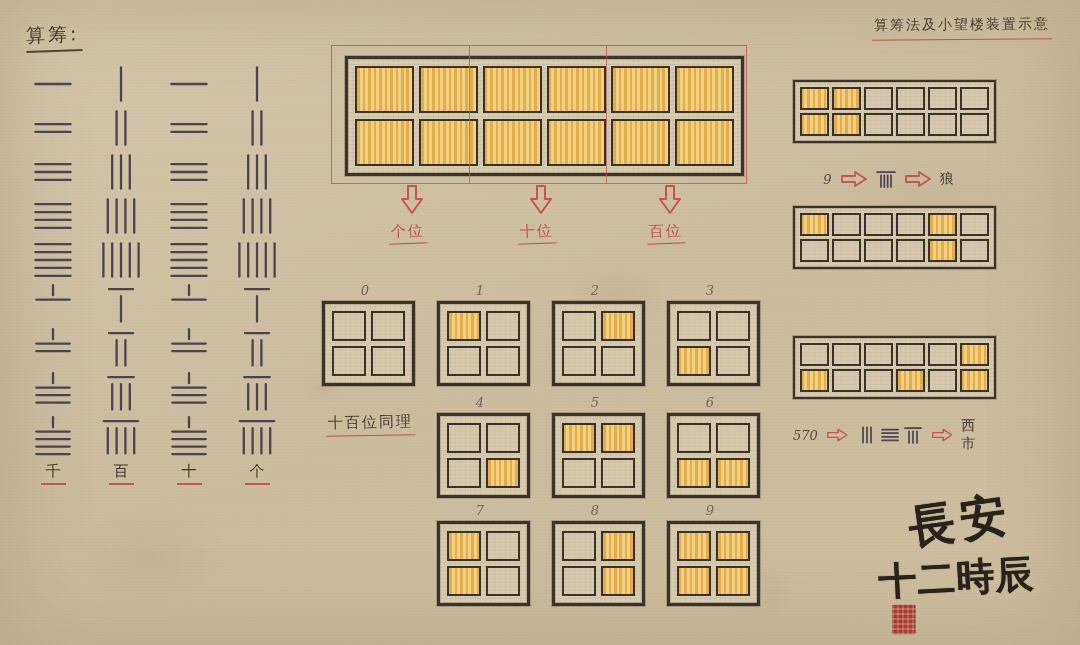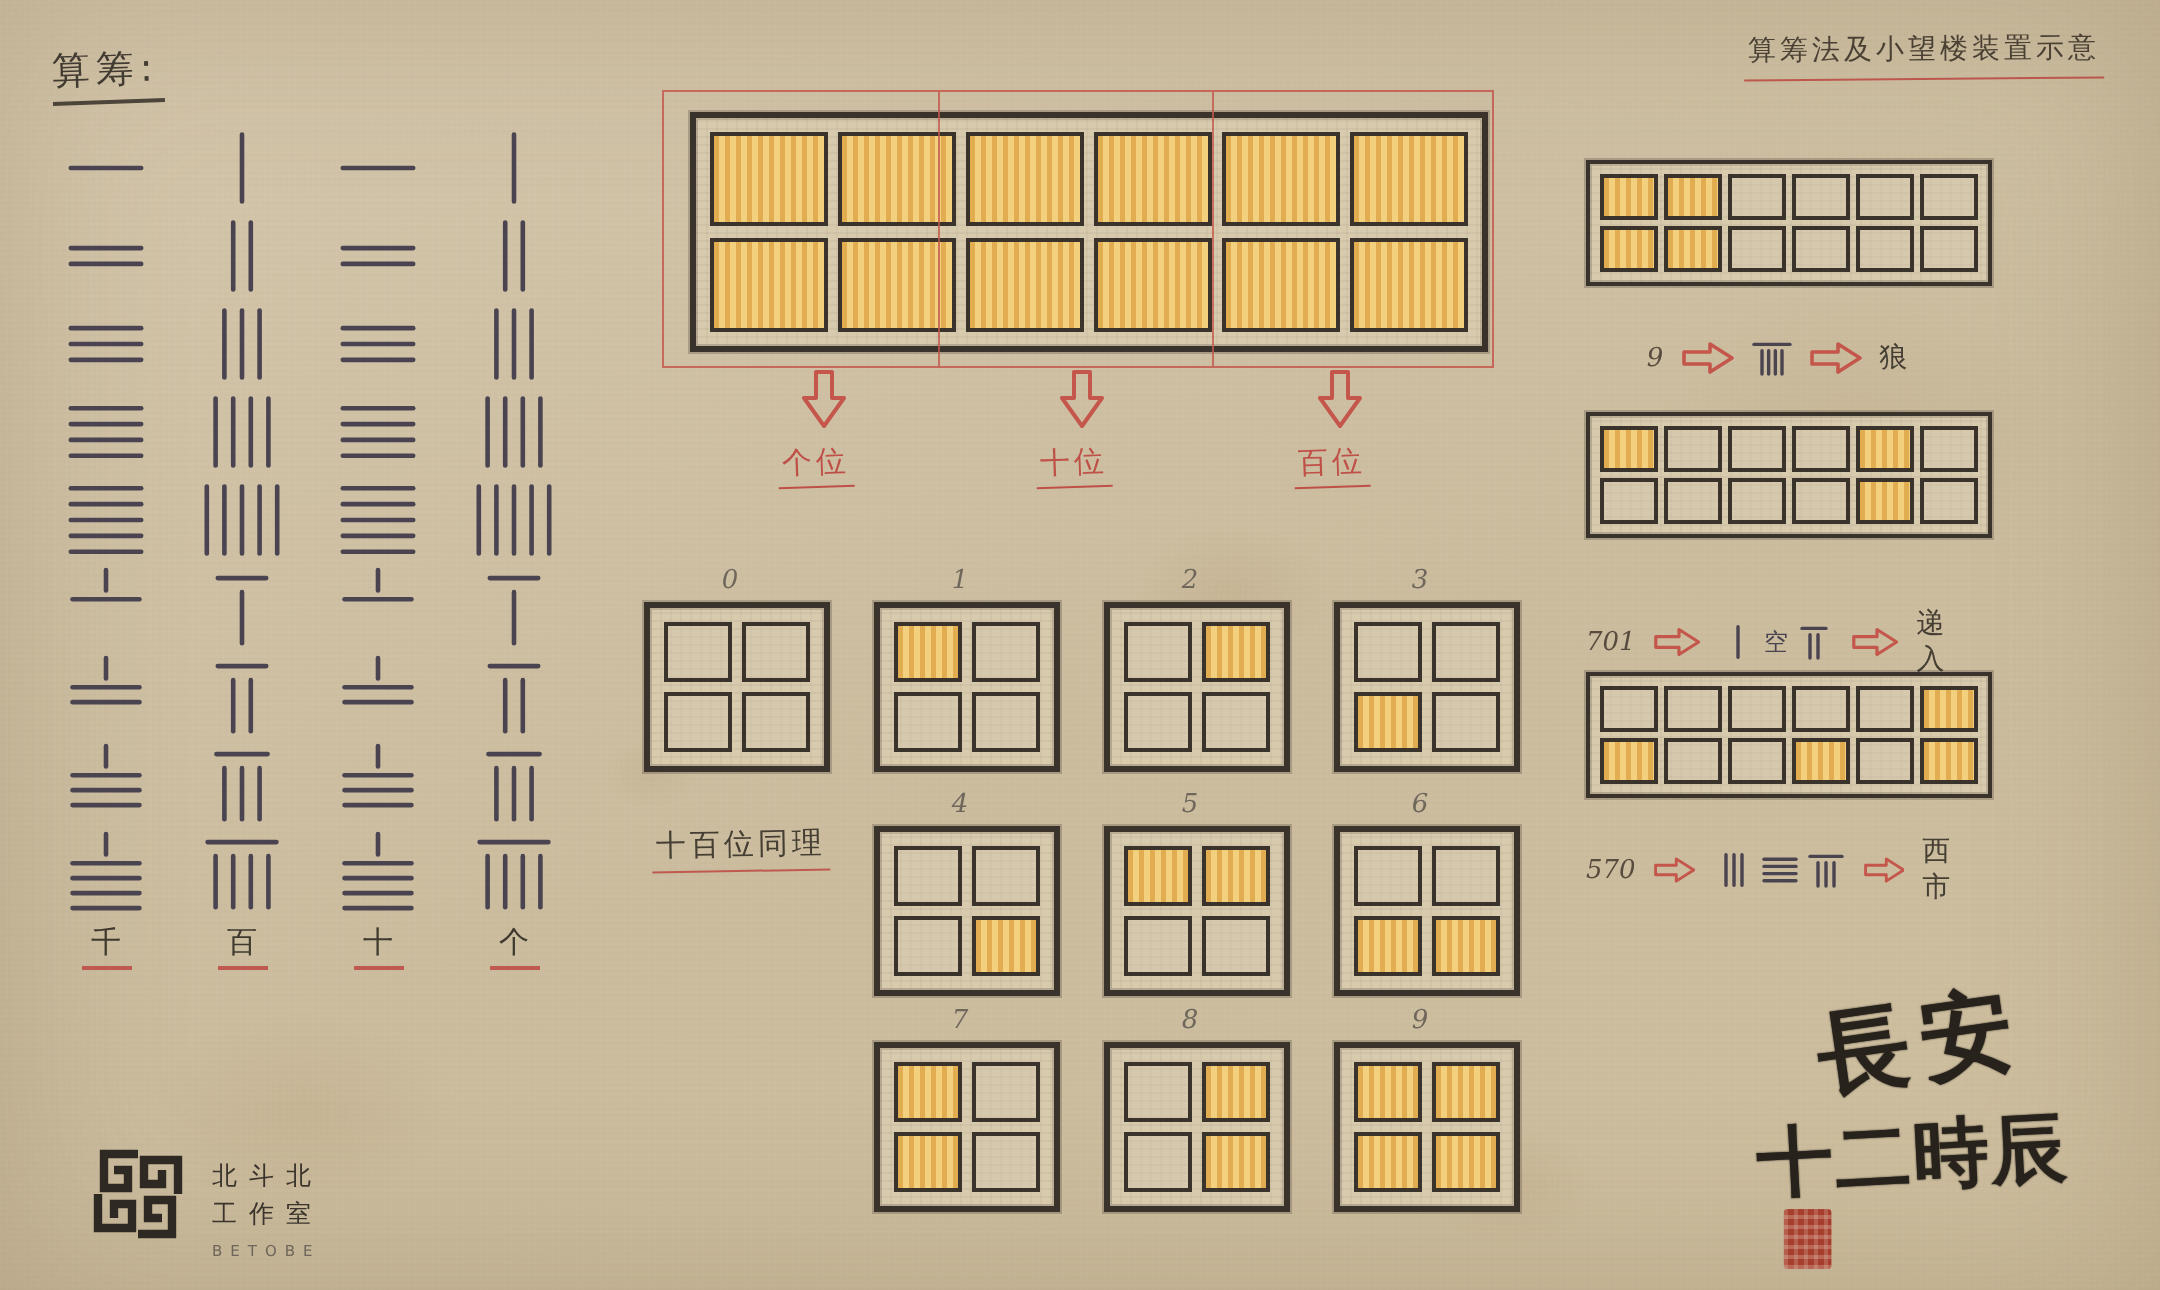--- a/index.html
+++ b/index.html
@@ -535,41 +535,20 @@
         <div class="pane"></div>
         <div class="pane lit"></div>
         <div class="pane"></div>
         <div class="pane"></div>
         <div class="pane"></div>
         <div class="pane"></div>
         <div class="pane"></div>
         <div class="pane lit"></div>
         <div class="pane"></div>
       </div>
-    <div class="annotation" style="margin-top:34px">
-      <span class="num">701</span>
-      <svg class="arrow-right" viewBox="0 0 26 16">
-          <path d="M1 5 H14 V1 L25 8 L14 15 V11 H1 Z" fill="none" stroke="#c4564c" stroke-width="1.8" stroke-linejoin="round"></path>
-        </svg>
-      <span class="rods">
-          <svg width="20" height="20" viewBox="0 0 20 20">
-            <line x1="10" y1="2.4" x2="10" y2="17.6" stroke="#4a4350" stroke-width="1.7" stroke-linecap="round"></line>
-          </svg>
-          <span class="kong">空</span>
-          <svg width="20" height="20" viewBox="0 0 20 20">
-            <line x1="4" y1="3.2" x2="16" y2="3.2" stroke="#4a4350" stroke-width="1.7" stroke-linecap="round"></line>
-            <line x1="8" y1="6.4" x2="8" y2="18" stroke="#4a4350" stroke-width="1.7" stroke-linecap="round"></line>
-            <line x1="12" y1="6.4" x2="12" y2="18" stroke="#4a4350" stroke-width="1.7" stroke-linecap="round"></line>
-          </svg>
-        </span>
-      <svg class="arrow-right" viewBox="0 0 26 16">
-          <path d="M1 5 H14 V1 L25 8 L14 15 V11 H1 Z" fill="none" stroke="#c4564c" stroke-width="1.8" stroke-linejoin="round"></path>
-        </svg>
-      <span class="meaning">递入</span>
-    </div>
   </div>
 
   <div class="example" style="left:793px;top:336px">
     <div class="window wide-window" style="grid-template-columns: repeat(6, auto);">
         <div class="pane"></div>
         <div class="pane"></div>
         <div class="pane"></div>
         <div class="pane"></div>
         <div class="pane"></div>
         <div class="pane lit"></div>
@@ -604,35 +583,20 @@
             <line x1="14" y1="6.4" x2="14" y2="18" stroke="#4a4350" stroke-width="1.7" stroke-linecap="round"></line>
           </svg>
         </span>
       <svg class="arrow-right" viewBox="0 0 26 16">
           <path d="M1 5 H14 V1 L25 8 L14 15 V11 H1 Z" fill="none" stroke="#c4564c" stroke-width="1.8" stroke-linejoin="round"></path>
         </svg>
       <span class="meaning">西市</span>
     </div>
   </div>
 
-  <div class="abs studio">
-    <svg width="50" height="50" viewBox="0 0 50 50">
-      <g fill="none" stroke="#2e2922" stroke-width="4.2">
-        <path d="M25 5 H8 V22 H20 V13 H13"></path>
-        <path d="M25 5 H8 V22 H20 V13 H13" transform="rotate(90 25 25)"></path>
-        <path d="M25 5 H8 V22 H20 V13 H13" transform="rotate(180 25 25)"></path>
-        <path d="M25 5 H8 V22 H20 V13 H13" transform="rotate(270 25 25)"></path>
-      </g>
-    </svg>
-    <div class="studio-text">
-      <div class="studio-line">北斗北</div>
-      <div class="studio-line">工作室</div>
-      <div class="studio-latin">BETOBE</div>
-    </div>
-  </div>
 
   <div class="abs calligraphy">
     <div class="calli-1">長安</div>
     <div class="calli-2">十二時辰</div>
     <div class="seal"></div>
   </div>
 
 </div>
 
 </body></html>

